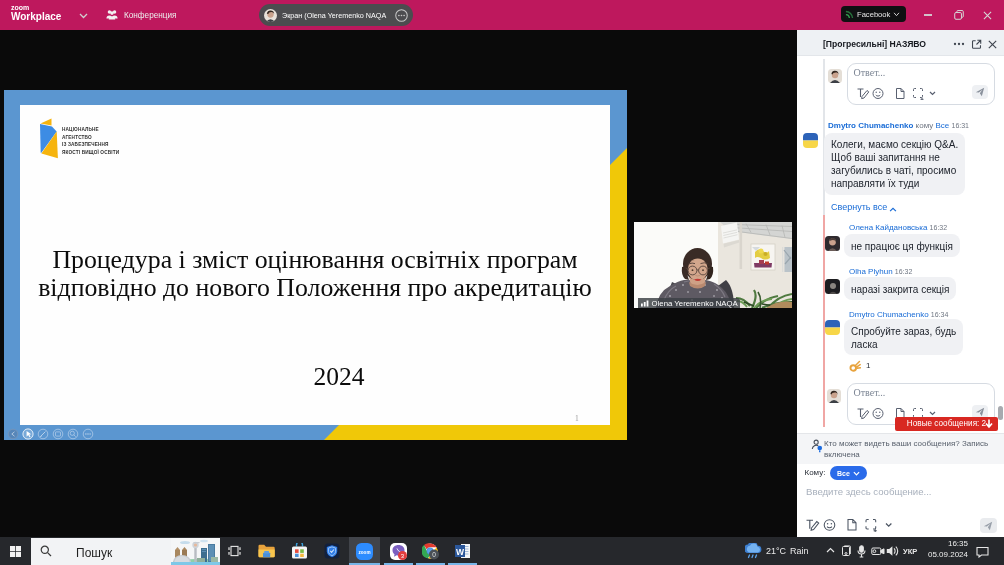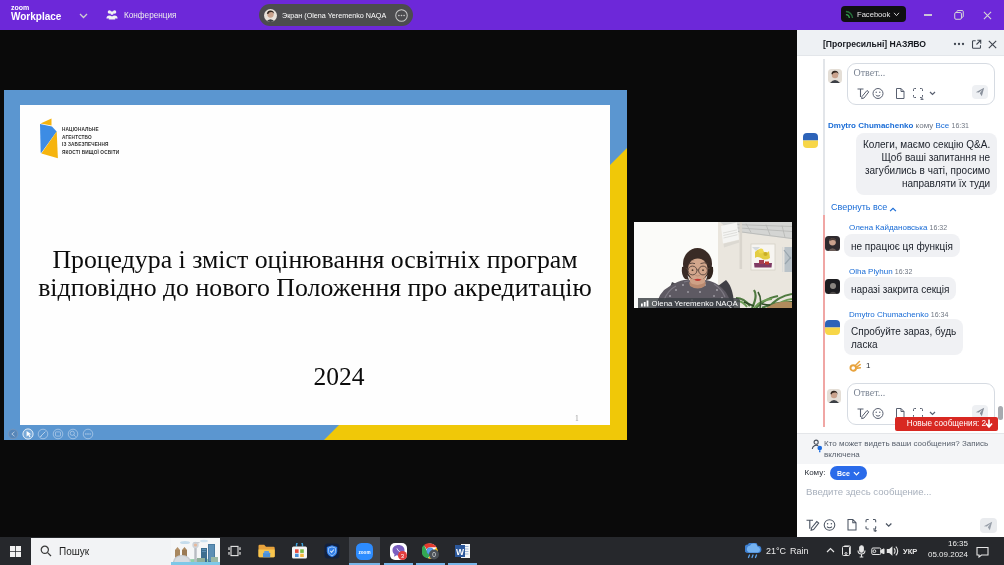--- a/index.html
+++ b/index.html
@@ -1,21 +1,21 @@
 <!DOCTYPE html>
 <html><head>
 <meta charset="utf-8">
 <style>
   * { margin:0; padding:0; box-sizing:border-box; }
   body { width:1004px; height:565px; overflow:hidden; font-family:"Liberation Sans",sans-serif; }
   .app { position:relative; width:1004px; height:565px; background:#0a0a0a; overflow:hidden; }
   .abs { position:absolute; }
 
   
-  .topbar { position:absolute; left:0; top:0; width:1004px; height:30px; background:#6d28d9; }
+  .topbar { position:absolute; left:0; top:0; width:1004px; height:30px; background:#be185d; }
   .zlogo  { position:absolute; left:11px; top:4px; color:#fff; line-height:1; }
   .zlogo .z1 { font-size:7px; font-weight:bold; display:block; }
   .zlogo .z2 { font-size:10px; font-weight:bold; display:block; margin-top:0.5px; }
   .tb-tab1 { position:absolute; left:124px; top:11px; color:#ececec; font-size:8.2px; }
   .tb-pill { position:absolute; left:259px; top:4px; width:154px; height:22px; background:#4c4c4f; border-radius:11px; }
   .tb-pill .lbl { position:absolute; left:23px; top:7px; color:#fff; font-size:7.2px; white-space:nowrap; }
   .fb-pill { position:absolute; left:841px; top:6px; width:65px; height:16px; background:#101012; border-radius:4px; }
   .fb-pill .lbl { position:absolute; left:16px; top:4px; color:#e8e8e8; font-size:7.6px; }
 
   
@@ -59,21 +59,21 @@
   .chat-foot { position:absolute; left:797px; top:433px; width:207px; height:30.5px; background:#f4f5f7; border-top:1px solid #e4e6e9; }
   .chat-foot .txt { position:absolute; left:27px; top:3.5px; font-size:8px; line-height:11.5px; color:#575f6b; }
   .komu { position:absolute; left:804.5px; top:468px; font-size:8px; color:#2a2f38; }
   .vse-pill { position:absolute; left:830px; top:466px; width:37px; height:14px; background:#2a6bea; border-radius:7px; }
   .vse-pill span { position:absolute; left:7px; top:3.5px; color:#fff; font-size:7px; font-weight:bold; }
   .cmp-ph { position:absolute; left:806px; top:486px; font-size:9.6px; color:#a8b0bc; }
 
   
   .taskbar { position:absolute; left:0; top:537px; width:1004px; height:28px; background:#26282c; }
   .search { position:absolute; left:31px; top:1px; width:189px; height:27px; background:#f2f3f5; }
-  .search .t { position:absolute; left:28px; top:8px; font-size:10px; color:#1f1f1f; }
+  .search .t { position:absolute; left:45px; top:8px; font-size:12px; color:#1f1f1f; }
   .tcell { position:absolute; top:0; height:28px; }
   .tcell.active { background:#41444a; }
   .underln { position:absolute; left:0; bottom:0; width:100%; height:2.5px; background:#76b5e8; }
   .clock { position:absolute; left:921px; top:1px; width:47px; text-align:right; color:#eee; font-size:8px; line-height:11px; }
   .trayt { position:absolute; color:#e9e9e9; font-size:7.5px; }
 </style>
 </head>
 <body>
 <div class="app">
 
@@ -285,21 +285,21 @@
           <path d="M1 6.2 L11 1 L8.2 11 L5.8 7.4 L8.8 3.4 L4.6 6.6 Z"></path>
         </svg>
       </div>
   </div>
 
   <div class="msg-name" style="left:828px;top:121px;"><span class="b">Dmytro Chumachenko</span> <span class="g">кому</span> <span class="r">Все</span> <span class="t">16:31</span></div>
   <div class="abs" style="left:803px;top:132.5px;width:15px;height:15px;border-radius:4px;overflow:hidden;"><svg width="15" height="15">
         <rect width="15" height="7.5" fill="#2d63b8"></rect>
         <rect y="7.5" width="15" height="7.5" fill="#f7d648"></rect>
       </svg></div>
-  <div class="bubble" style="left:856px;top:132.5px;text-align:right;">Колеги, маємо секцію Q&amp;A.<br>Щоб ваші запитання не<br>загубились в чаті, просимо<br>направляти їх туди</div>
+  <div class="bubble" style="left:824px;top:132.5px;">Колеги, маємо секцію Q&amp;A.<br>Щоб ваші запитання не<br>загубились в чаті, просимо<br>направляти їх туди</div>
   <div class="msg-name" style="left:831px;top:202px;"><span class="r" style="font-size:9px;">Свернуть все</span></div>
   <svg class="abs" style="left:889px;top:206.5px" width="8" height="5" viewBox="0 0 9 6">
       <path d="M1 5 L4.5 1.5 L8 5" stroke="#186bd6" stroke-width="1.4" fill="none"></path>
     </svg>
 
   <div class="msg-name" style="left:849px;top:222.5px;"><span class="r">Олена Кайдановська</span> <span class="t">16:32</span></div>
   <div class="abs" style="left:825px;top:236px;"><svg width="15" height="15">
         <rect width="15" height="15" rx="3.5" fill="#2e2a2e"></rect>
         <circle cx="7.5" cy="6" r="3.4" fill="#caa28e"></circle>
         <path d="M4 4.5 Q5 1.8 8 2 Q11 2.2 11 6 L10 4.6 Q8 3.4 5 4.8 Z" fill="#4a3c38"></path>

